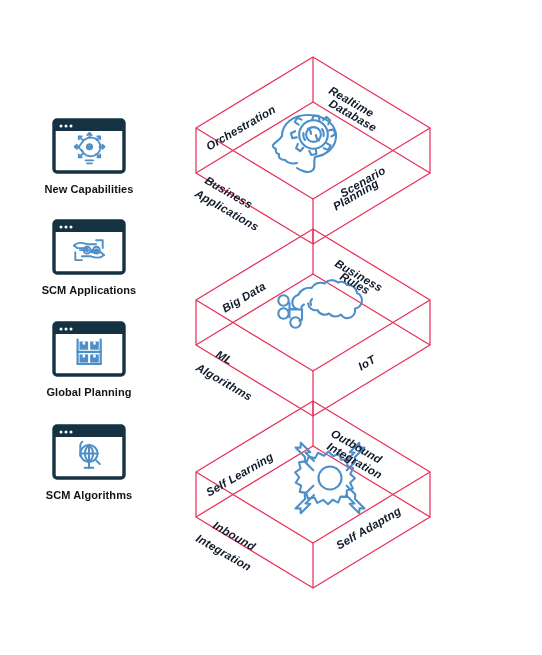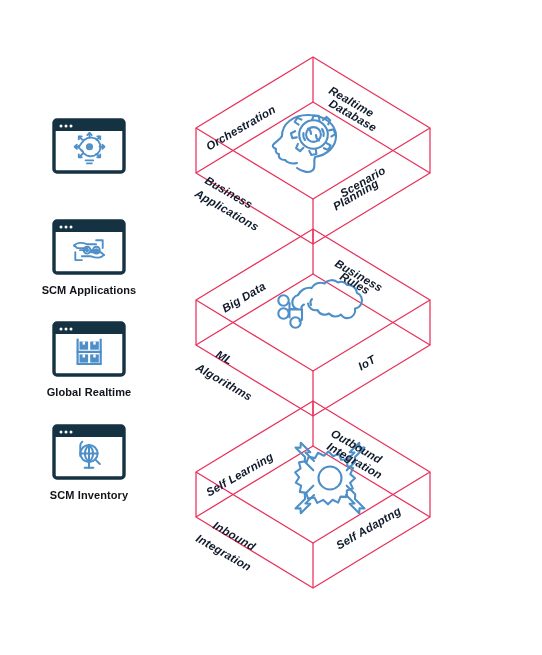--- a/index.html
+++ b/index.html
@@ -58,20 +58,21 @@
           <path d="M30.4 21.8l-3.2-3.2"></path>
             <path d="M29.7 18.4h-2.9v2.9"></path>
           <path d="M44.6 36l3.2 3.2"></path>
             <path d="M45.3 39.3h2.9v-2.9"></path>
           <path d="M30.4 36l-3.2 3.2"></path>
             <path d="M29.7 39.3h-2.9v-2.9"></path>
           <path d="M33.6 42.4h7.6"></path>
             <path d="M35 45.4h4.8"></path>
         </g>
       </svg>
+      <div class="side-label">New Capabilities</div>
     </div>
 
     <div class="side-item" style="top:101px;">
       <svg class="win" viewBox="0 0 74 56">
         <rect x="2" y="2" width="70" height="52" rx="3" fill="#ffffff" stroke="#153243" stroke-width="3.4"></rect>
         <path d="M2 5a3 3 0 0 1 3-3h64a3 3 0 0 1 3 3v8H2z" fill="#153243"></path>
         <circle cx="9" cy="8" r="1.5" fill="#ffffff"></circle>
           <circle cx="14" cy="8" r="1.5" fill="#ffffff"></circle>
           <circle cx="19" cy="8" r="1.5" fill="#ffffff"></circle>
         <g fill="none" stroke="#4e8fc8" stroke-width="1.9" stroke-linecap="round" stroke-linejoin="round">
@@ -109,21 +110,21 @@
           <rect x="30.6" y="33.4" width="2.4" height="3.1"></rect>
           <rect x="41.3" y="33.4" width="2.4" height="3.1"></rect>
         </g>
         <g fill="none" stroke="#4e8fc8" stroke-width="2.2" stroke-linecap="round">
           <path d="M25.6 18.6v24.4"></path>
             <path d="M48.7 18.6v24.4"></path>
           <path d="M25.6 30.9h23.1"></path>
             <path d="M25.6 43h23.1"></path>
         </g>
       </svg>
-      <div class="side-label">Global Realtime</div>
+      <div class="side-label">Global Planning</div>
     </div>
 
     <div class="side-item" style="top:306px;">
       <svg class="win" viewBox="0 0 74 56">
         <rect x="2" y="2" width="70" height="52" rx="3" fill="#ffffff" stroke="#153243" stroke-width="3.4"></rect>
         <path d="M2 5a3 3 0 0 1 3-3h64a3 3 0 0 1 3 3v8H2z" fill="#153243"></path>
         <circle cx="9" cy="8" r="1.5" fill="#ffffff"></circle>
           <circle cx="14" cy="8" r="1.5" fill="#ffffff"></circle>
           <circle cx="19" cy="8" r="1.5" fill="#ffffff"></circle>
         <g fill="none" stroke="#4e8fc8" stroke-width="2" stroke-linecap="round" stroke-linejoin="round">
@@ -131,21 +132,21 @@
           <path d="M37 20.9v17.2"></path>
           <path d="M28.4 29.5h17.2"></path>
           <path d="M37 20.9c-2.6 2.4-4.1 5.4-4.1 8.6s1.5 6.2 4.1 8.6"></path>
           <path d="M37 20.9c2.6 2.4 4.1 5.4 4.1 8.6s-1.5 6.2-4.1 8.6"></path>
           <path d="M30.3 17.7c-1.3 1-2 2.2-2 3.6v10.6"></path>
           <path d="M37 38.1v5.6"></path>
           <path d="M32.6 43.7h8.8"></path>
           <path d="M43.2 35.4l4.6 4.6"></path>
         </g>
       </svg>
-      <div class="side-label">SCM Inventory</div>
+      <div class="side-label">SCM Algorithms</div>
     </div>
   </div>
 
   <div id="stack">
 
     <div class="layer" style="top:0px;">
       <svg width="280" height="230" viewBox="0 0 280 230">
         <g fill="none" stroke="#e8305a" stroke-width="1.25" stroke-linejoin="round">
 
           <path d="M135 17 L252 88 L135 159 L18 88 Z"></path>

